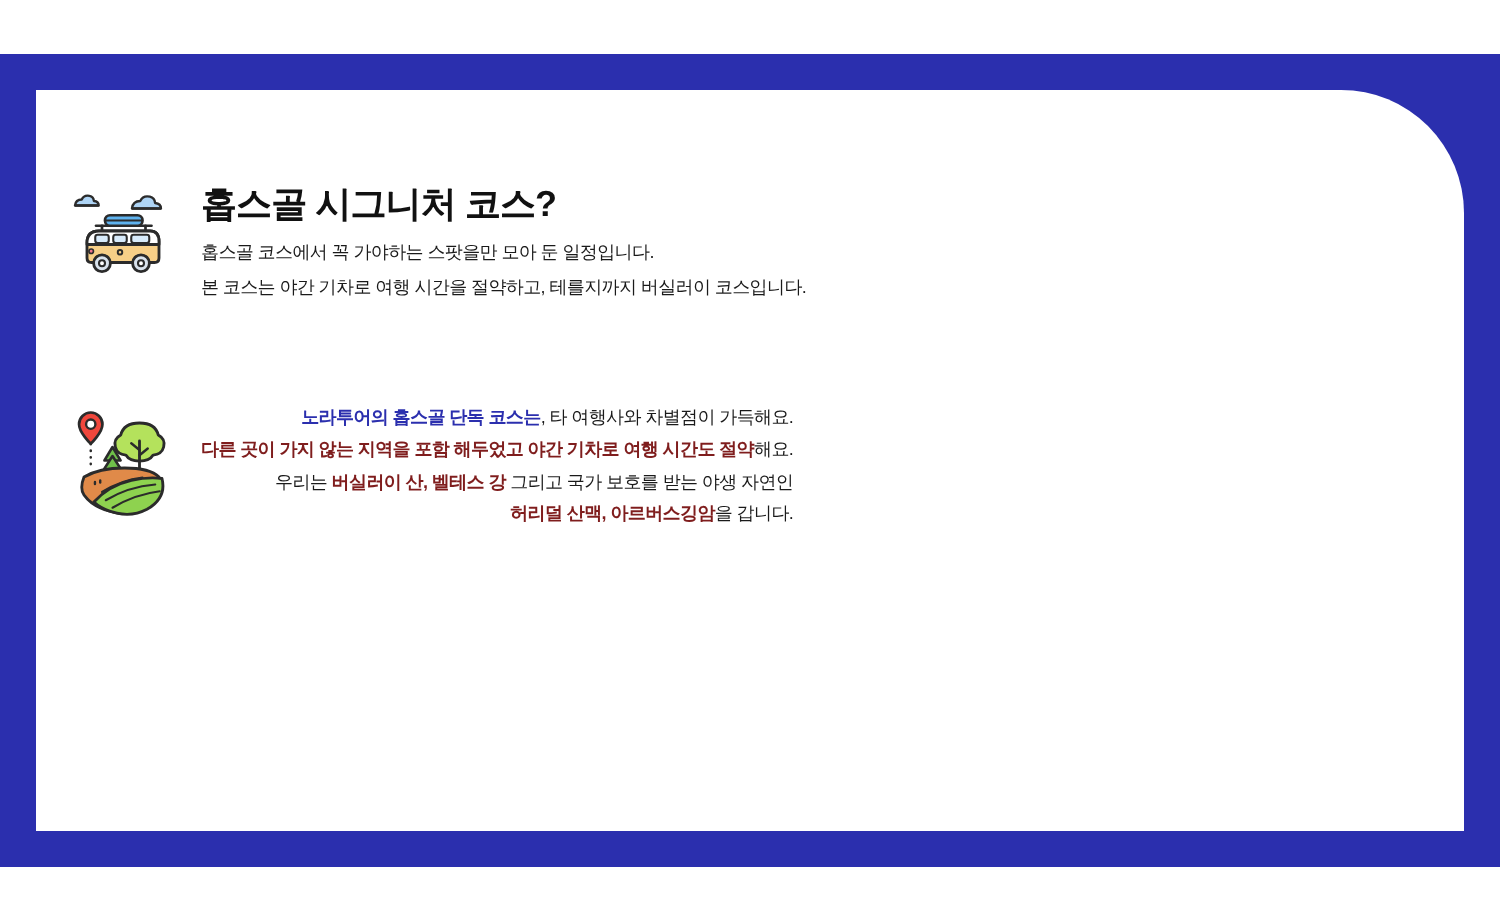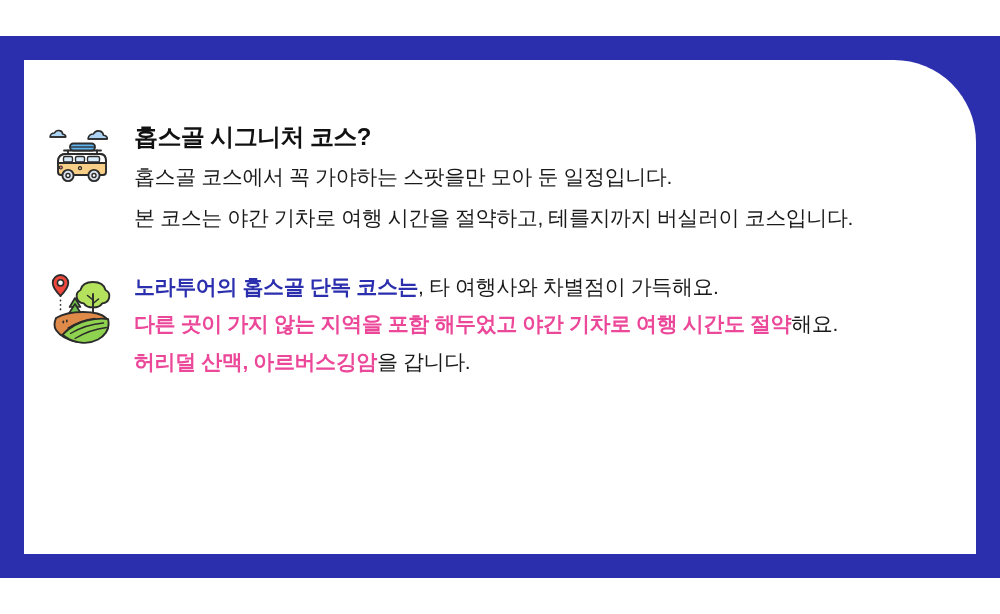--- a/index.html
+++ b/index.html
@@ -73,29 +73,29 @@
     margin: 0 0 6px 0;
     font-size: 24px;
     font-weight: 700;
     color: #111111;
     letter-spacing: -0.6px;
     line-height: 1.22;
   }
 
   p.line {
     margin: 0;
-    font-size: 21px;
+    font-size: 12px;
     color: #1a1a1a;
     line-height: 1.92;
     letter-spacing: -0.4px;
     white-space: nowrap;
   }
-  p.line.tight { line-height: 1.78; }
-
-  .b { font-weight: 700; color: #ec4899; }
+  p.line.tight { line-height: 1.78; text-align: right; }
+
+  .b { font-weight: 700; color: #7f1d1d; }
   .blue { color: #2B2FAE; font-weight: 700; }
 
   .para-gap { margin-top: 22px; }
 
   
   .icon-svg { display: block; }
 </style>
 </head>
 <body>
 
@@ -210,20 +210,23 @@
     <div class="text-col">
 
       <p class="line tight">
         <span class="blue">노라투어의 홉스골 단독 코스는</span><span>, 타 여행사와 차별점이 가득해요.</span>
       </p>
 
       <p class="line tight">
         <span class="b">다른 곳이 가지 않는 지역을 포함 해두었고 야간 기차로 여행 시간도 절약</span><span>해요.</span>
       </p>
 
+      <p class="line tight para-gap">
+        <span>우리는 </span><span class="b">버실러이 산, 벨테스 강</span><span> 그리고 국가 보호를 받는 야생 자연인</span>
+      </p>
 
       <p class="line tight">
         <span class="b">허리덜 산맥, 아르버스깅암</span><span>을 갑니다.</span>
       </p>
     </div>
   </div>
 
 </div>
 
 </body></html>

